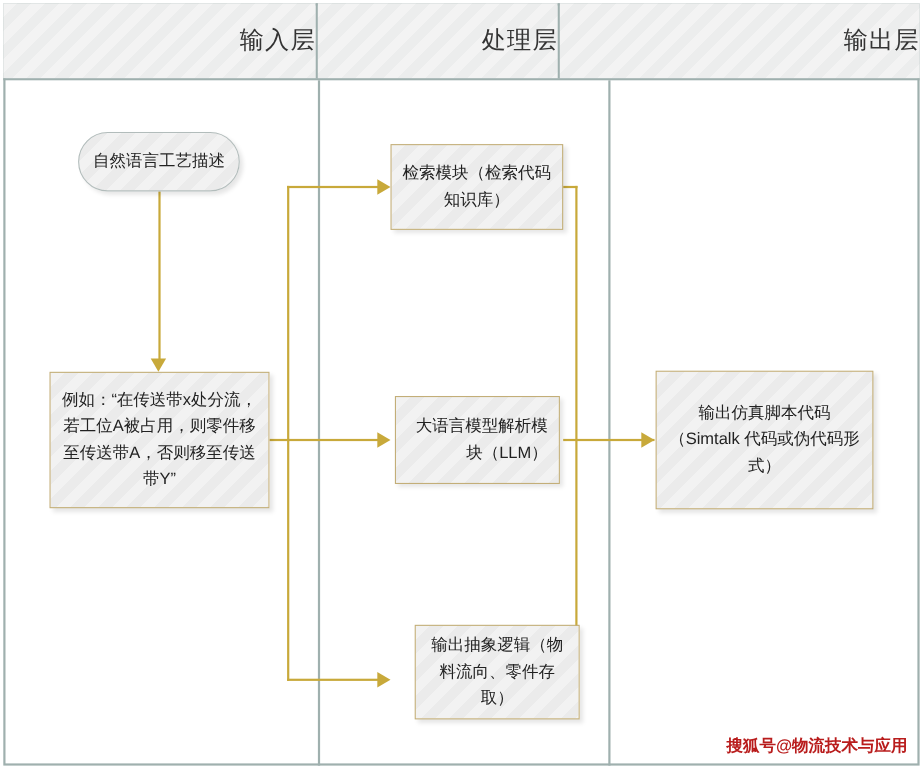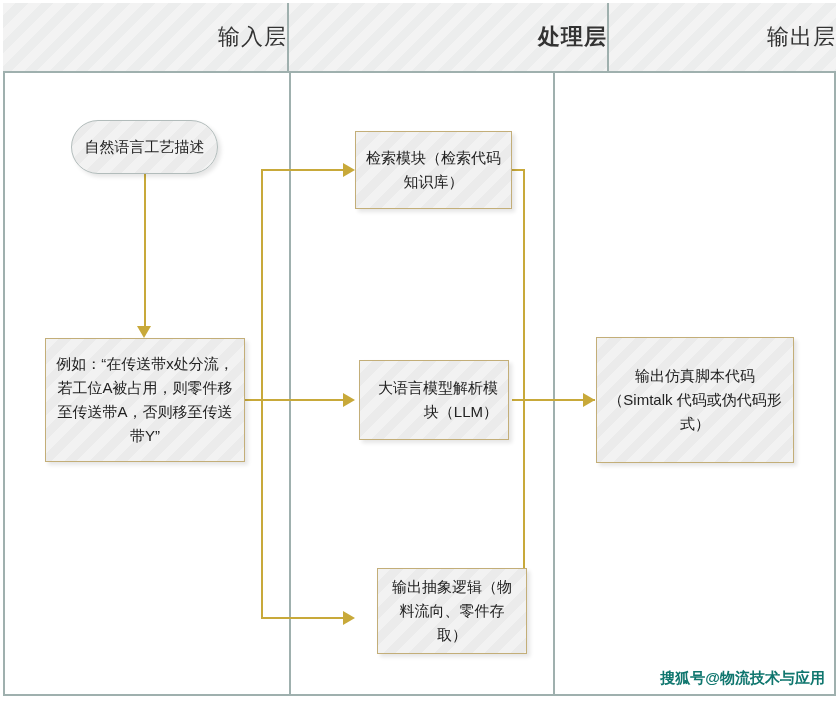--- a/index.html
+++ b/index.html
@@ -51,21 +51,21 @@
         #eceded 18px
       );
     display: flex;
     align-items: center;
     justify-content: flex-end;
     color: #333333;
     font-size: 22px;
     letter-spacing: 1px;
   }
   .lane-header.h1 { width: 286px; border-right: 2px solid #9fb0ae; }
-  .lane-header.h2 { width: 320px; border-right: 2px solid #9fb0ae; font-weight: bold; }
+  .lane-header.h2 { width: 220px; border-right: 2px solid #9fb0ae; }
   .lane-header.h3 { flex: 1; font-family: Liberation Mono, monospace; }
 
   
   .lane-divider {
     position: absolute;
     top: 73px;
     width: 2px;
     height: 623px;
     background: #9fb0ae;
   }
@@ -121,21 +121,21 @@
     border-top: 12px solid #c8a93a;
   }
 
   
   .watermark {
     position: absolute;
     right: 14px;
     bottom: 14px;
     font-size: 15px;
     font-weight: bold;
-    color: #0f766e;
+    color: #b91c1c;
     letter-spacing: 0px;
     white-space: nowrap;
   }
 </style>
 </head>
 <body>
 
 <div id="canvas">
 
   <div class="lane-frame"></div>

